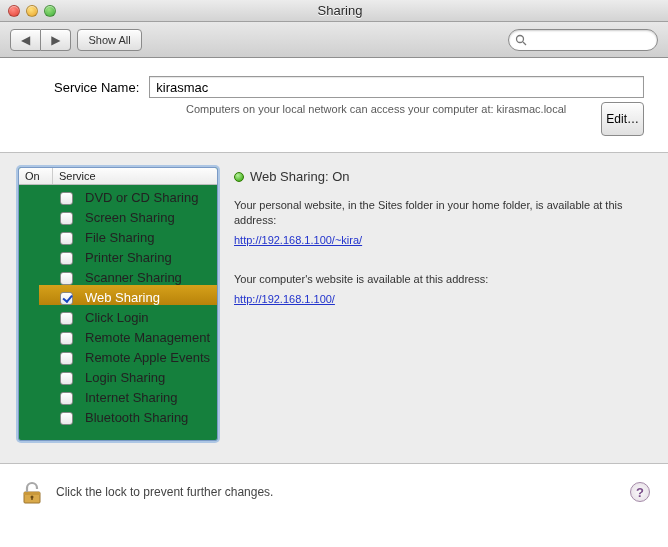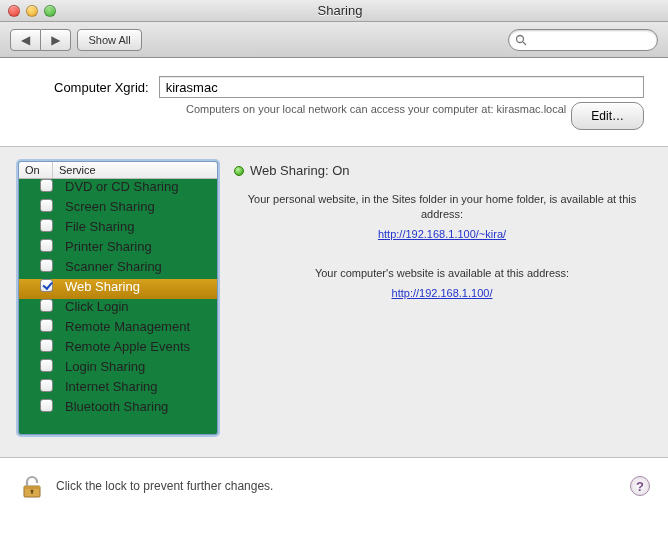--- a/index.html
+++ b/index.html
@@ -68,23 +68,23 @@
   .row-name label { font-size:13px; white-space:nowrap; }
   .textfield {
     flex:1; height:22px; border:1px solid #999; border-radius:0;
     background:#fff; font-size:13px; padding:2px 6px;
     box-shadow: inset 0 1px 1px rgba(0,0,0,.1);
   }
   .subrow { display:flex; margin: 4px 0 0 0; align-items:flex-start; }
   .subrow .desc { margin-left:162px; font-size:11px; color:#5a5a5a; line-height:1.35; flex:1;}
   .editbtn { margin-left:auto; }
   .pill {
-    height:28px; padding: 0 19px;
+    height:34px; padding: 0 4px;
     background: linear-gradient(#fdfdfd,#e0e0e0);
-    border:1px solid #8a8a8a; border-radius:10px;
+    border:1px solid #8a8a8a; border-radius:4px;
     font-size:12px; display:flex; align-items:center;
     box-shadow: inset 0 1px 0 rgba(255,255,255,.8);
   }
   .maingray {
     margin-top: 16px;
     background:#ededed;
     border-top:1px solid #c0c0c0;
     border-bottom:1px solid #c0c0c0;
     padding: 14px 18px 22px 18px;
     display:flex;
@@ -97,34 +97,34 @@
     border-radius:3px;
     background:#15803d;
     box-shadow: 0 0 0 2px rgba(110,160,220,0.5);
     display:flex; flex-direction:column;
     overflow:hidden;
   }
   .list-head { display:flex; height:17px; background:linear-gradient(#fdfdfd,#ececec); border-bottom:1px solid #bbb; font-size:11px; color:#222;}
   .list-head .c0 { width:34px; padding:2px 3px 0 6px; border-right:1px solid #ccc;}
   .list-head .c1 { flex:1; padding:2px 0 0 6px;}
   .list-body { flex:1; overflow:auto; }
-  .srow { height:20px; display:flex; align-items:flex-start; padding-left:21px; font-size:13px; color:#222;}
+  .srow { height:20px; display:flex; align-items:flex-end; padding-left:21px; font-size:13px; color:#222;margin-left:20px;}
   .srow.sel { background: linear-gradient(#d6a11a, #b8830a); color:#fff;}
   .cb {
     width:13px; height:13px; border:1px solid #888;
     border-radius:3px; background:linear-gradient(#fff,#eaeaea);
     margin-right:12px; display:flex; align-items:center; justify-content:center;
     flex-shrink:0;
   }
   .cb.checked::after {
     content:""; display:block; width:4px; height:7px;
     border:solid #1746c0; border-width:0 2px 2px 0;
     transform: rotate(40deg) translateY(-1px);
   }
-  .details { flex:1; font-size:11px; color:#333;text-align:center; }
+  .details { flex:1; font-size:11px; color:#333; }
   .dhead { display:flex; align-items:center; gap:6px; margin-top:2px;}
   .dot { width:10px; height:10px; border-radius:50%; background: radial-gradient(circle at 35% 30%, #b6f29c, #2aa000); border:0.5px solid #2f7a00; flex-shrink:0;}
   .dhead h2 { font-size:13px; font-weight:normal; margin:0;}
   .details p { margin: 6px 0; line-height:1.35; font-size:11px;}
   .details a { color:#2233cc; text-decoration: underline; font-size:11px;}
   .lockbar { height:56px; display:flex; align-items:center; padding:0 18px; gap:10px; position:relative;}
   .lockbar .txt { font-size:12px; color:#444;}
   .help {
     position:absolute; right:18px; width:20px; height:20px; border-radius:50%;
     border:1px solid #a48aa8;
@@ -160,21 +160,21 @@
     <svg width="12" height="12" viewBox="0 0 12 12">
         <circle cx="5" cy="5" r="3.5" fill="none" stroke="#777" stroke-width="1.3"></circle>
         <line x1="8" y1="8" x2="11" y2="11" stroke="#777" stroke-width="1.3"></line>
       </svg>
     <input type="text" placeholder="" style="">
   </div>
 </div>
 
 <div class="content">
   <div class="row-name">
-    <label>Computer Xgrid:</label>
+    <label>Service Name:</label>
     <input class="textfield" value="kirasmac" style="">
   </div>
   <div class="subrow">
     <div class="desc">Computers on your local network can access your computer at: kirasmac.local</div>
     <div class="pill editbtn">Edit…</div>
   </div>
 </div>
 
 <div class="maingray">
   <div class="listbox">

